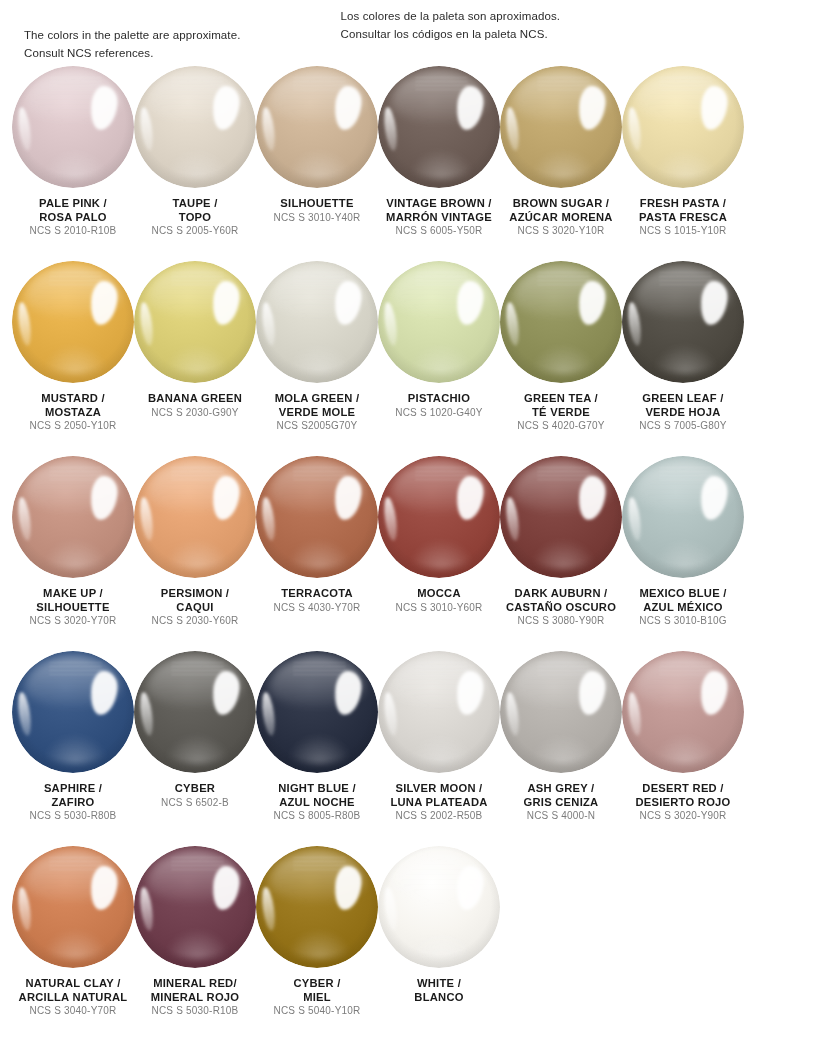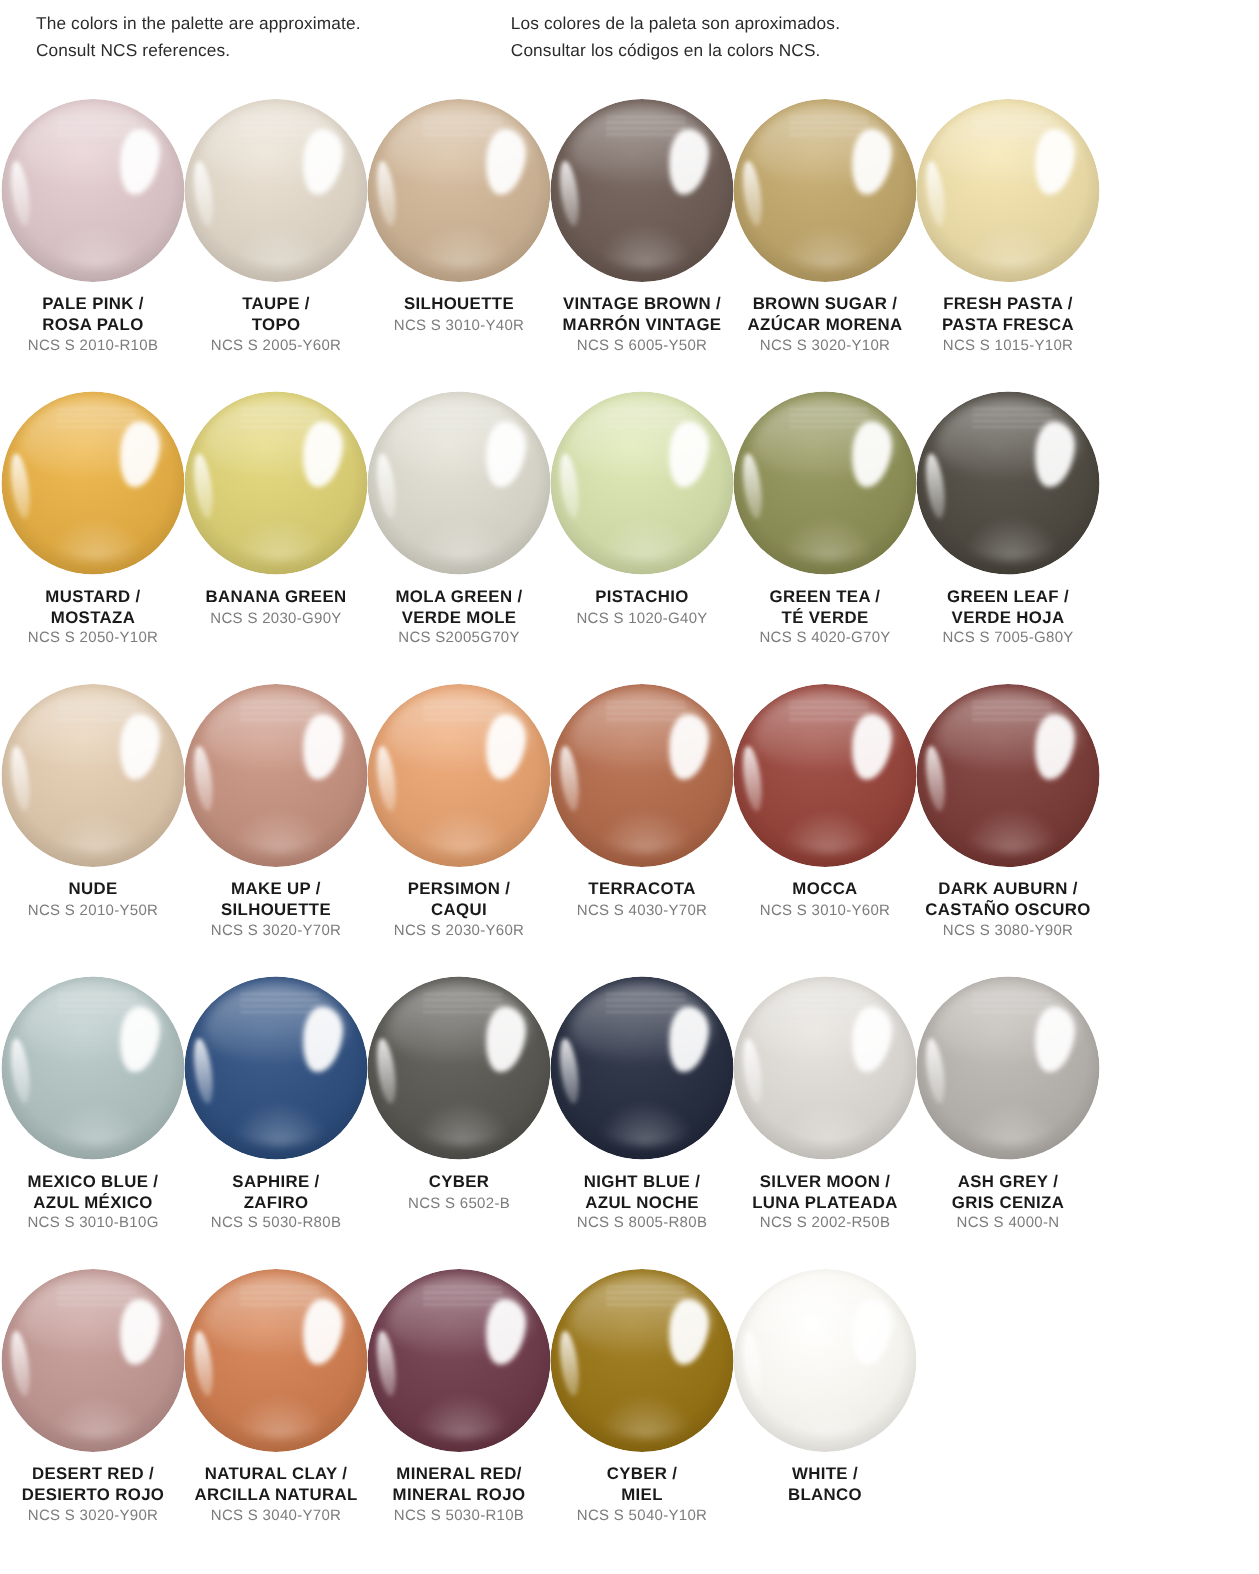--- a/index.html
+++ b/index.html
@@ -22,28 +22,28 @@
     width: 839px;
     display: flex;
     padding: 0 24px;
   }
   .disclaimer-col {
     font-size: 11.5px;
     line-height: 1.55;
     color: #2b2b2b;
     letter-spacing: 0.1px;
   }
-  .disclaimer-col.en { width: 304px; }
+  .disclaimer-col.en { width: 304px; margin-top: 19px; }
   .disclaimer-col.es { width: 480px; margin-left: 16px; }
   .disclaimer-line { white-space: nowrap; }
 
   
   .palette-grid {
     position: absolute;
-    top: 62px; left: 1px;
+    top: 62px; left: 12px;
     width: 687px;
     display: grid;
     grid-template-columns: repeat(6, 1fr);
     grid-auto-rows: 195px;
     row-gap: 0;
     column-gap: 0;
   }
   .palette-grid .swatch-cell:nth-child(n+25) { }
 
   .swatch-cell {
@@ -161,21 +161,21 @@
 </head>
 <body>
 
 <div class="disclaimer">
   <div class="disclaimer-col en">
     <div class="disclaimer-line">The colors in the palette are approximate.</div>
     <div class="disclaimer-line">Consult NCS references.</div>
   </div>
   <div class="disclaimer-col es">
     <div class="disclaimer-line">Los colores de la paleta son aproximados.</div>
-    <div class="disclaimer-line">Consultar los códigos en la colors NCS.</div>
+    <div class="disclaimer-line">Consultar los códigos en la paleta NCS.</div>
   </div>
 </div>
 
 <div class="palette-grid" id="palette-grid">
     <div class="swatch-cell">
       <div class="drop">
         <div class="drop-body" style="background: radial-gradient(circle at 44% 30%, rgb(231, 209, 212) 0%, rgb(217, 195, 198) 46%, rgb(204, 182, 185) 88%, rgb(193, 171, 174) 100%);"></div>
         <div class="drop-refl"></div>
         <div class="drop-sheen"></div>
         <div class="drop-spec"></div>
@@ -357,35 +357,20 @@
         <div class="drop-edge"></div>
       </div>
       <div class="labels">
         <div class="name-line">GREEN LEAF /</div>
         <div class="name-line">VERDE HOJA</div>
         <div class="ncs-line">NCS S 7005-G80Y</div>
       </div>
     </div>
     <div class="swatch-cell">
       <div class="drop">
-        <div class="drop-body" style="background: radial-gradient(circle at 44% 30%, rgb(233, 211, 185) 0%, rgb(219, 197, 171) 46%, rgb(206, 184, 158) 88%, rgb(195, 173, 147) 100%);"></div>
-        <div class="drop-refl"></div>
-        <div class="drop-sheen"></div>
-        <div class="drop-spec"></div>
-        <div class="drop-rim-left"></div>
-        <div class="drop-bounce"></div>
-        <div class="drop-edge"></div>
-      </div>
-      <div class="labels">
-        <div class="name-line">NUDE</div>
-        <div class="ncs-line">NCS S 2010-Y50R</div>
-      </div>
-    </div>
-    <div class="swatch-cell">
-      <div class="drop">
         <div class="drop-body" style="background: radial-gradient(circle at 44% 30%, rgb(208, 158, 141) 0%, rgb(194, 144, 127) 46%, rgb(181, 131, 114) 88%, rgb(170, 120, 103) 100%);"></div>
         <div class="drop-refl"></div>
         <div class="drop-sheen"></div>
         <div class="drop-spec"></div>
         <div class="drop-rim-left"></div>
         <div class="drop-bounce"></div>
         <div class="drop-edge"></div>
       </div>
       <div class="labels">
         <div class="name-line">MAKE UP /</div>

